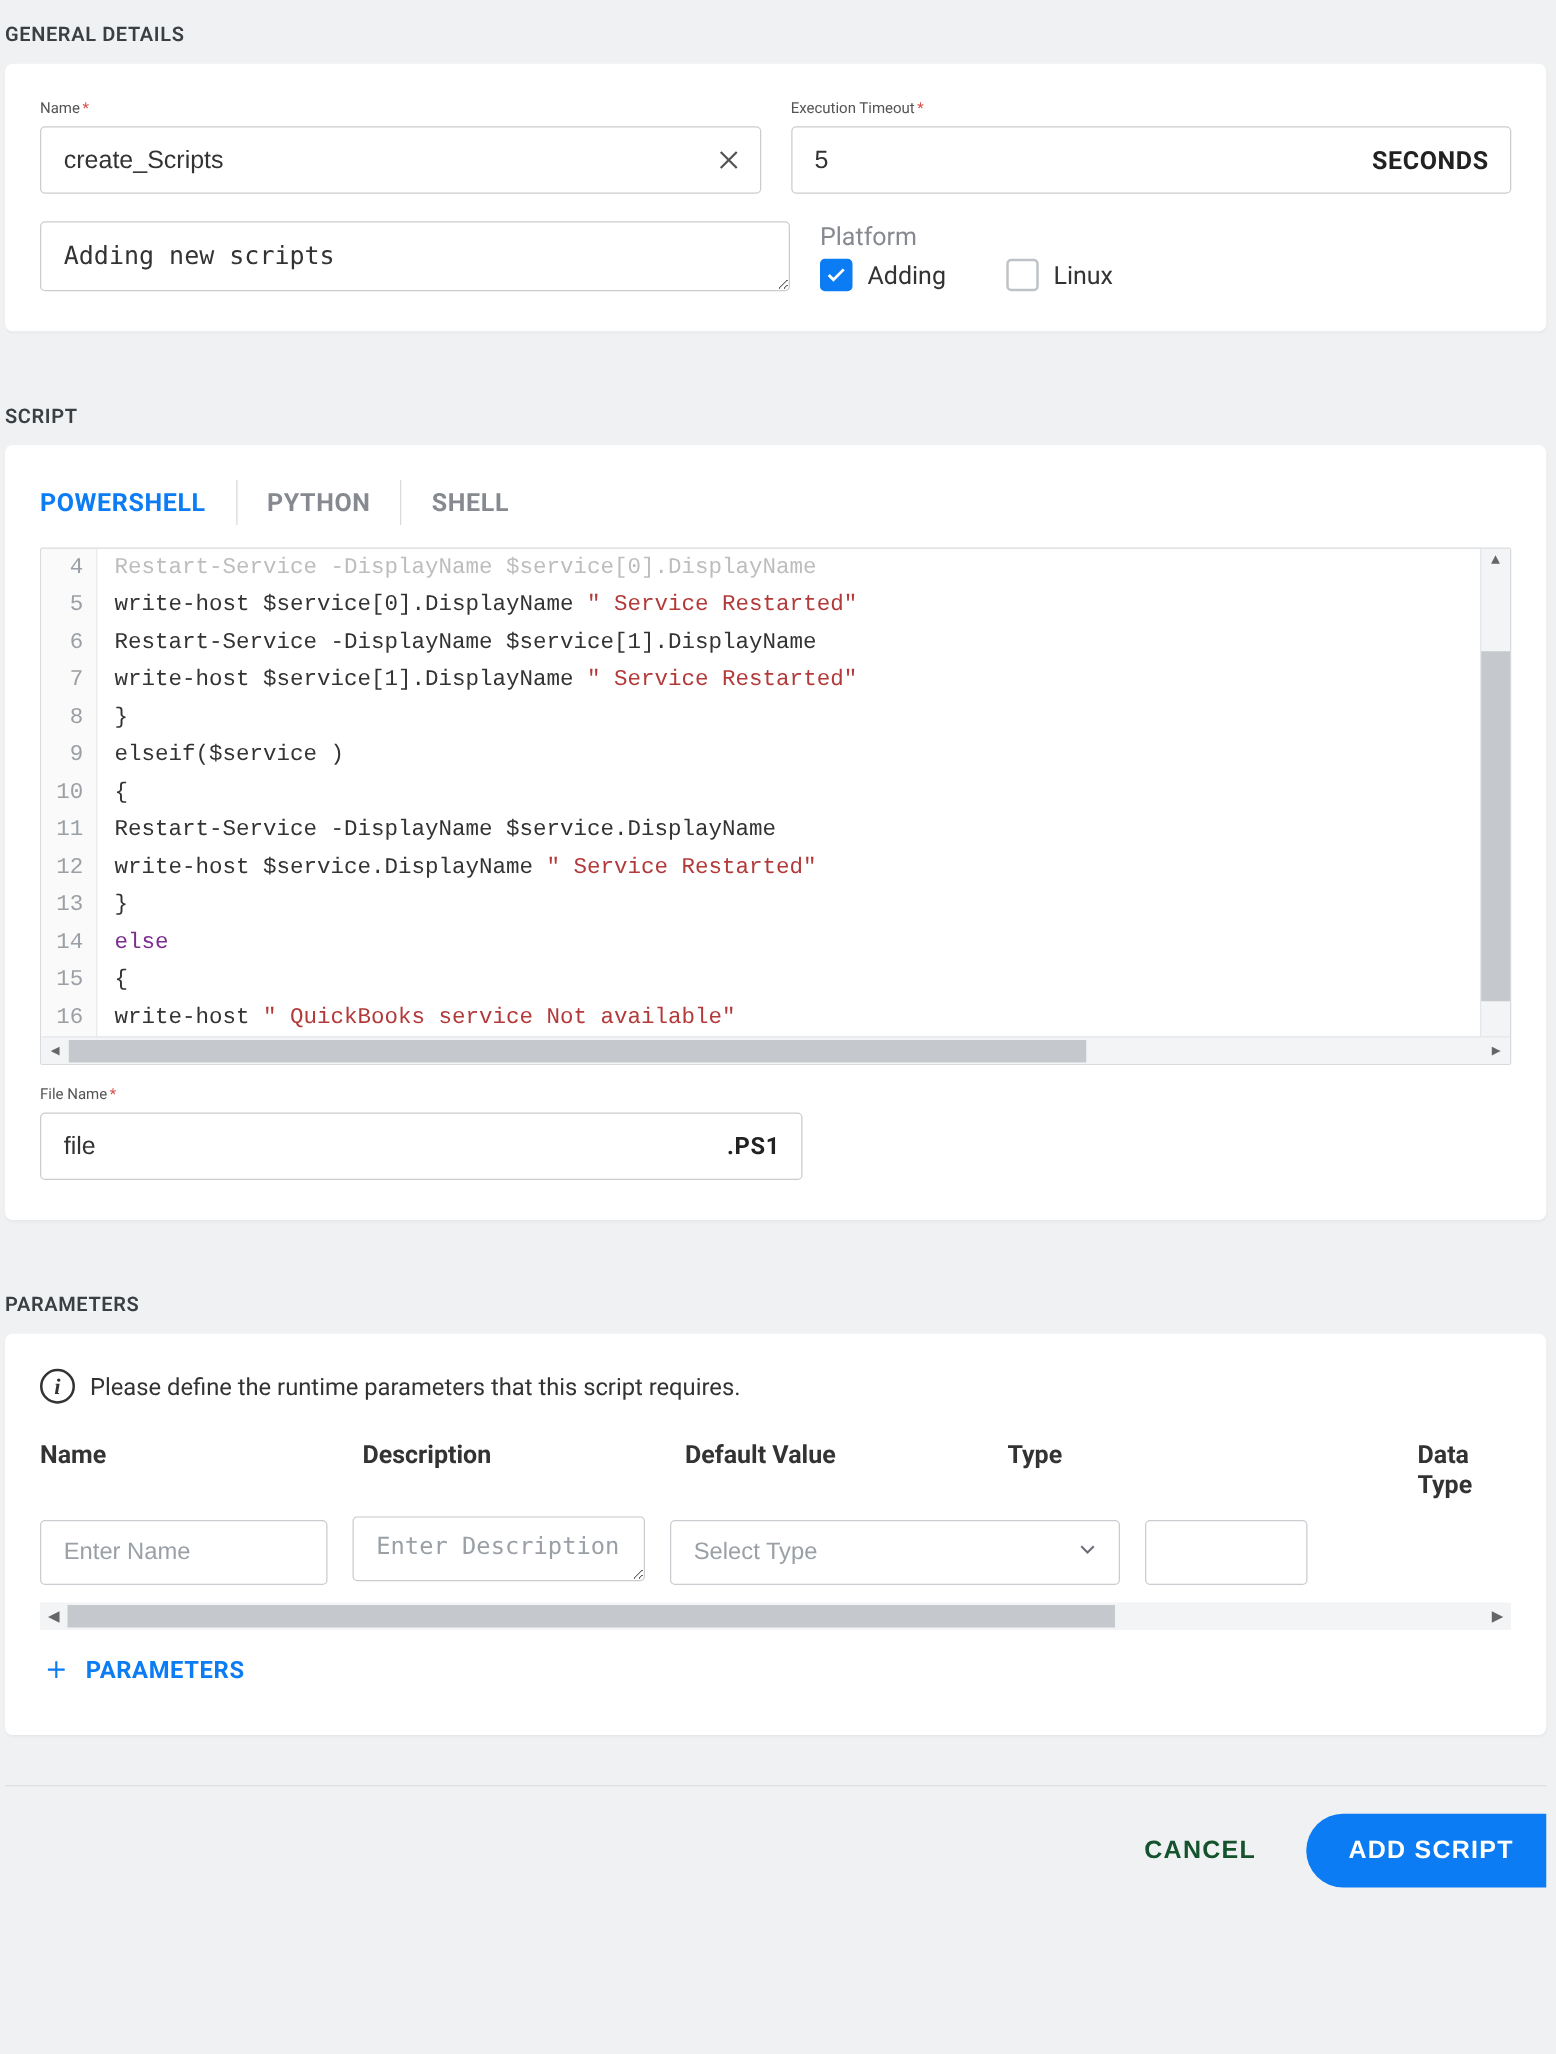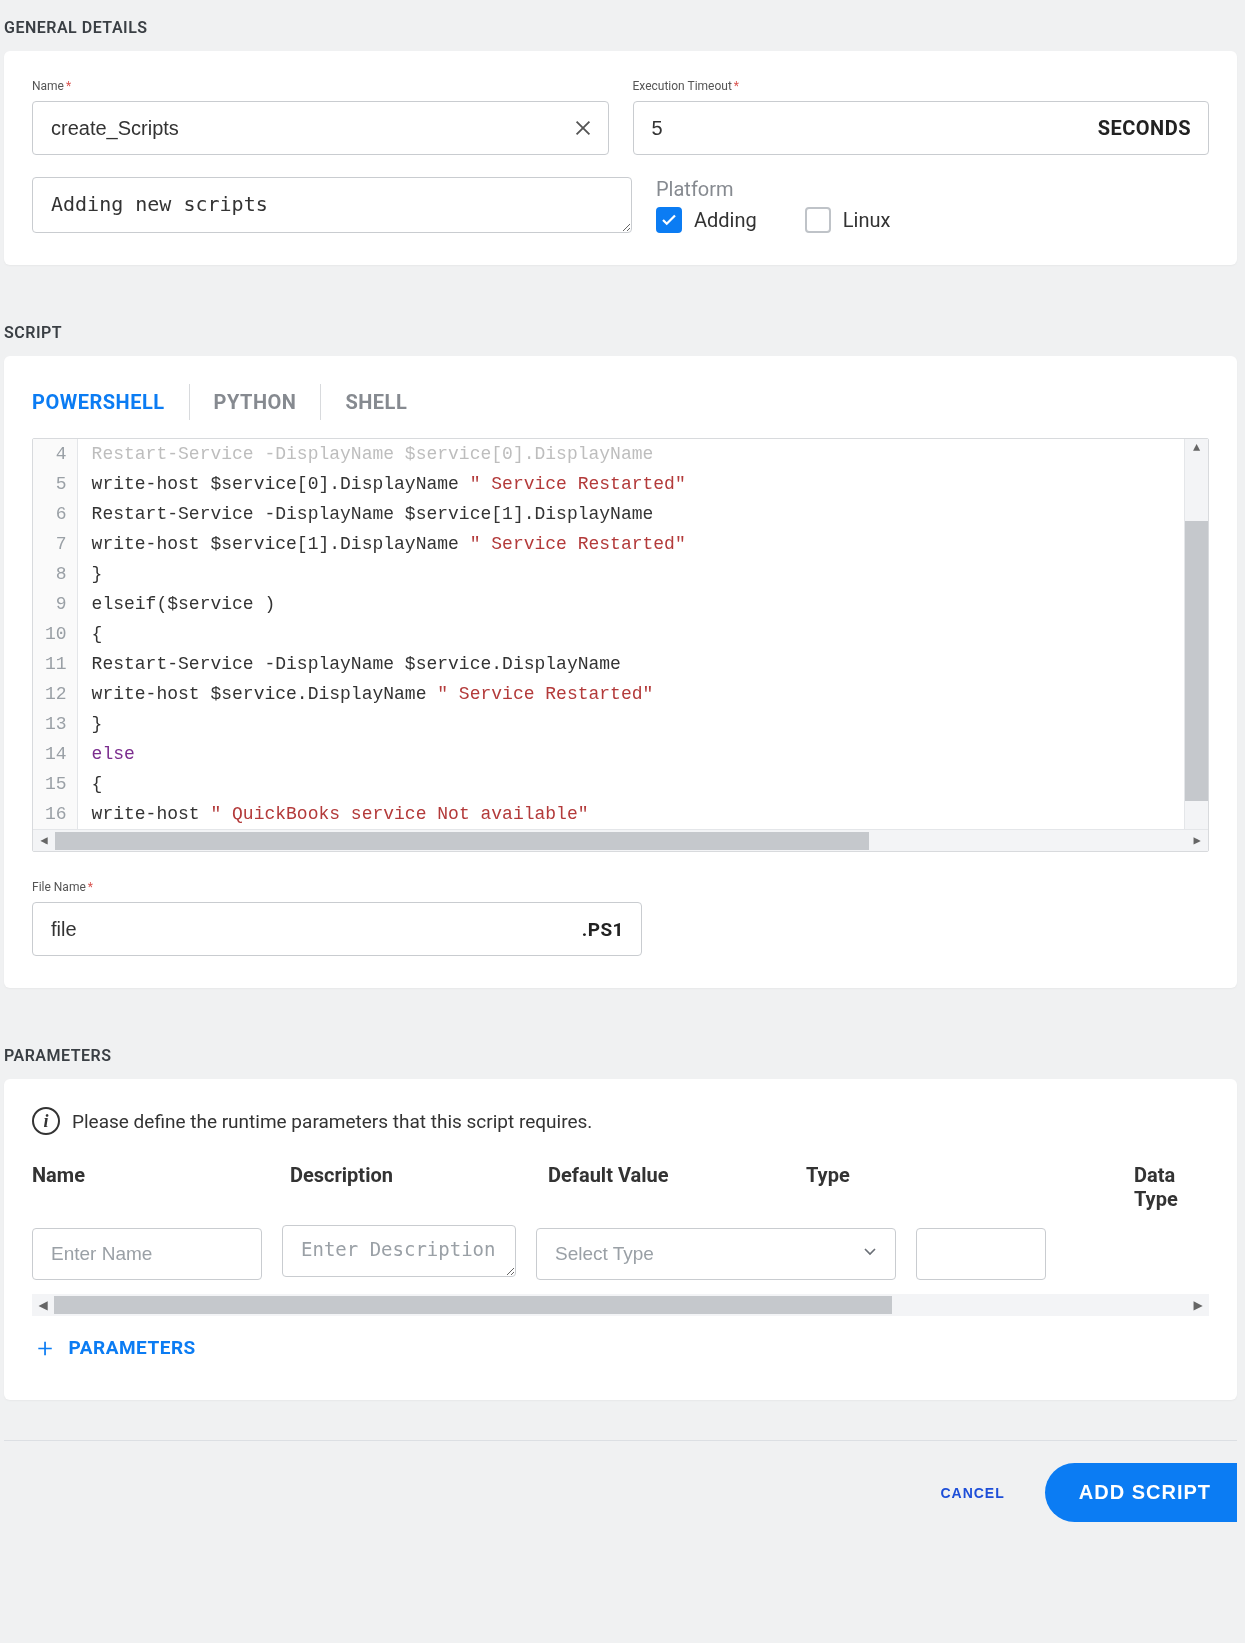--- a/index.html
+++ b/index.html
@@ -169,21 +169,21 @@
     width: 22px; height: 100%;
     display:flex; align-items:center; justify-content:center;
     color:#666; font-size:12px; cursor:pointer;
   }
   .htrack .railfill { flex:1; position:relative; height:100%; }
   .htrack .thumb {
     position:absolute; left:0; top:2px; height:18px; width:72%;
     background:#c5c8cc;
   }
 
-  .file-row { display:flex; gap:16px; margin-top: 28px; align-items: flex-end;}
+  .file-row { display:flex; gap:16px; margin-top: 16px; align-items: flex-end;}
   .file-name-wrap { width: 610px; position: relative; }
   .file-ext {
     position: absolute; right: 18px; top: 50%; transform: translateY(-50%);
     font-weight: 700; letter-spacing: 0.5px; color: #222; pointer-events: none;
   }
 
   
   .info-row { display:flex; align-items:center; gap: 12px; margin-bottom: 28px; }
   .info-icon {
     width: 28px; height: 28px; border: 2px solid #333; border-radius: 50%;
@@ -230,22 +230,22 @@
 
   
   .footer {
     border-top: 1px solid #dcdfe3;
     display:flex; justify-content:flex-end; align-items:center;
     gap: 28px;
     padding: 22px 0 0 0;
     margin: 0 4px;
   }
   .btn-cancel {
-    font-size: 14px; font-weight: 600; letter-spacing: 1px;
-    color: #1d4ed8; cursor:pointer; padding: 14px 12px;
+    font-size: 20px; font-weight: 600; letter-spacing: 1px;
+    color: #14532d; cursor:pointer; padding: 14px 12px;
     background: transparent; border: none;
   }
   .btn-primary {
     font-size: 20px; font-weight: 700; letter-spacing: 1px;
     color: #fff; background: #0b7cf3;
     border: none; border-radius: 40px 0 0 40px;
     padding: 18px 26px 18px 34px;
     cursor: pointer;
   }
 

